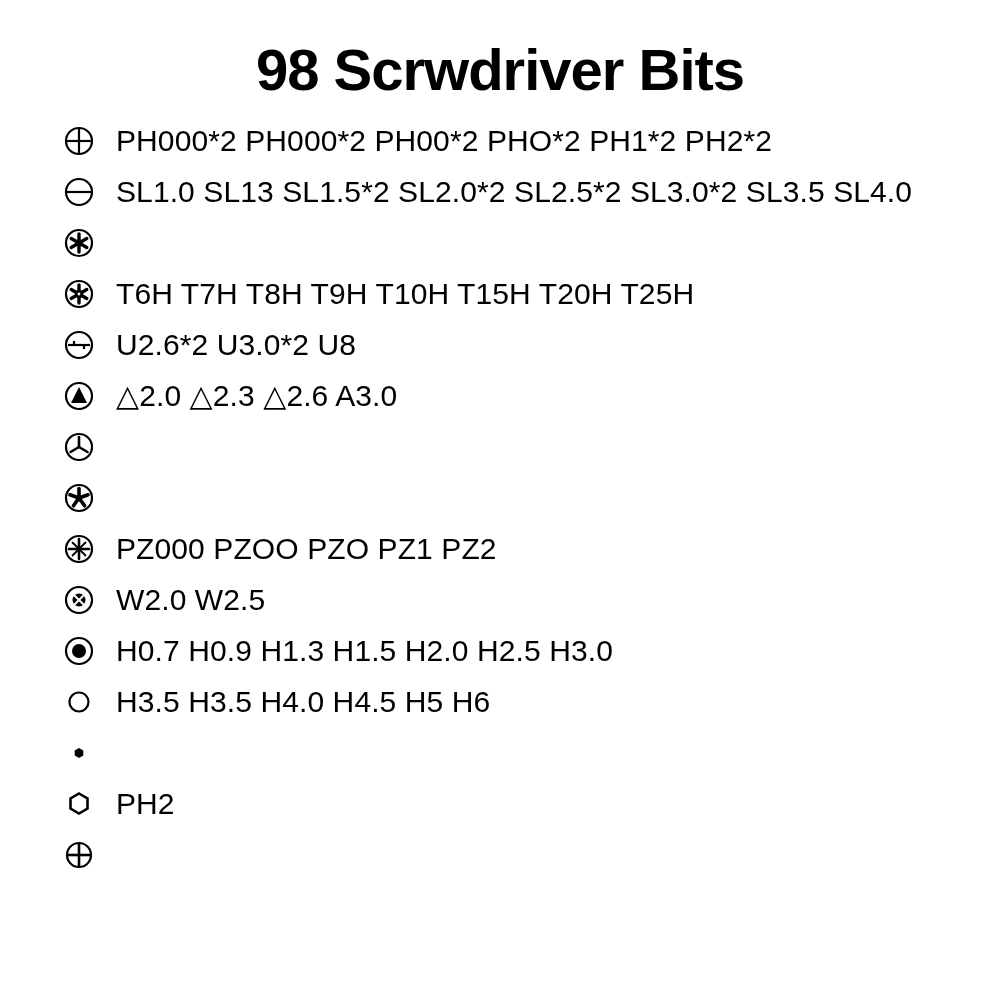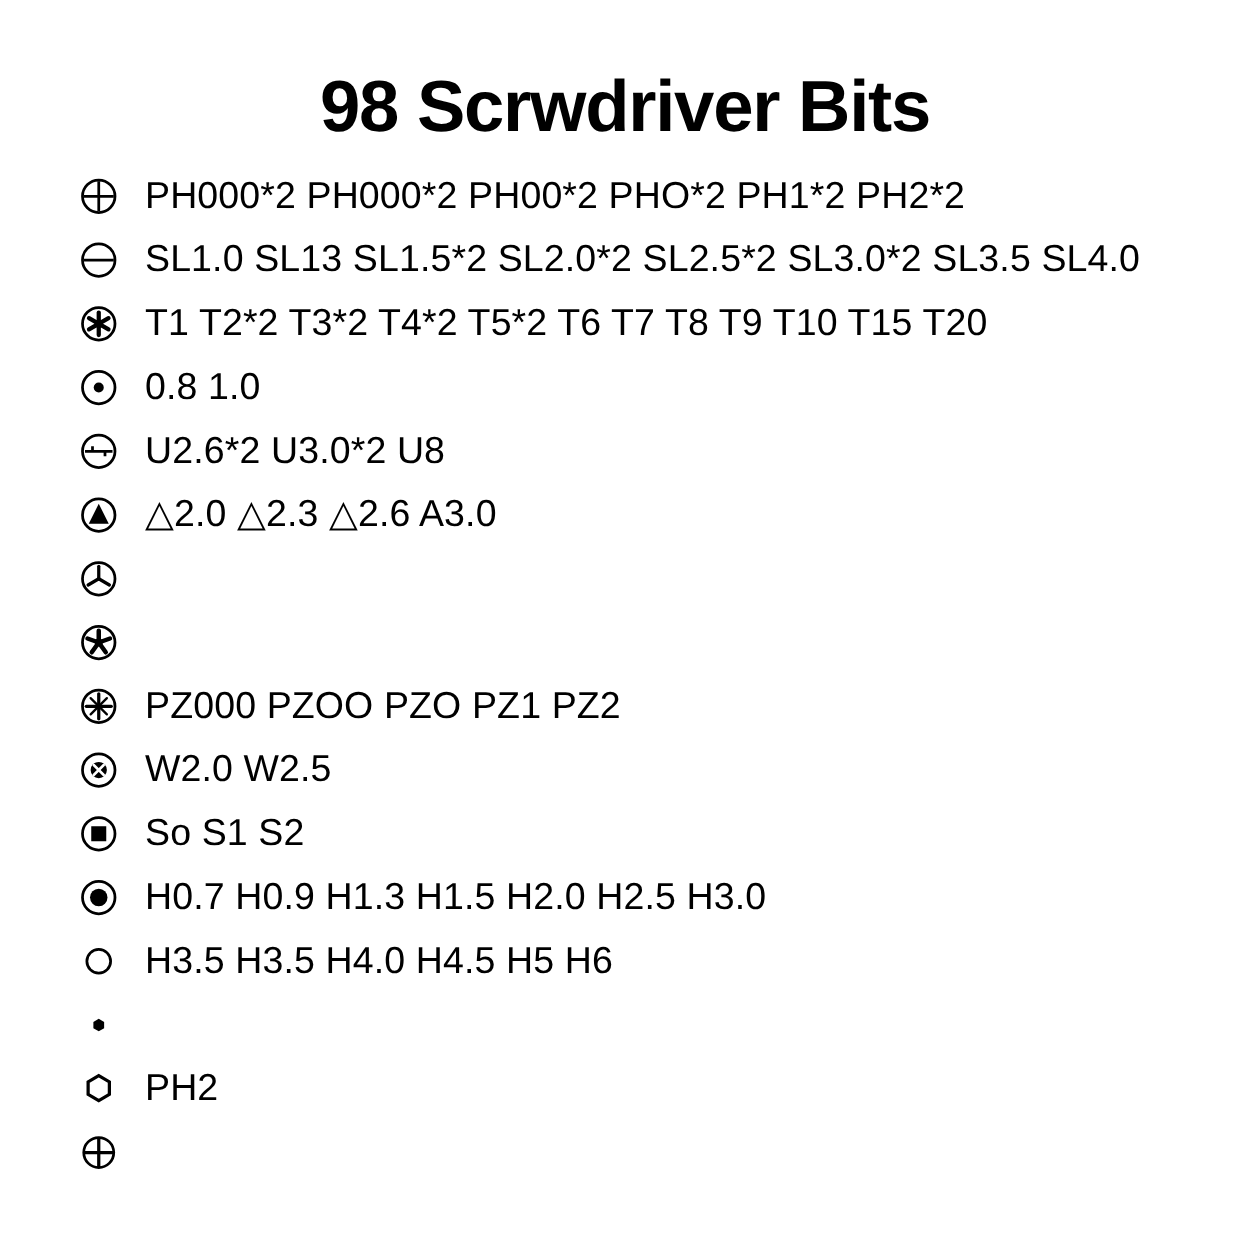--- a/index.html
+++ b/index.html
@@ -19,21 +19,21 @@
     height: 1000px;
     box-sizing: border-box;
     padding: 30px 20px 10px 20px;
     position: relative;
   }
   .title {
     text-align: center;
     font-size: 58px;
     font-weight: bold;
     letter-spacing: -1px;
-    margin: 24px 0 14px 0;
+    margin: 8px 0 14px 0;
     line-height: 1.1;
   }
   .rows {
     display: flex;
     flex-direction: column;
     padding-left: 42px;
     text-align: center;
   }
   .row {
     display: flex;
@@ -90,33 +90,38 @@
         <svg width="34" height="34" viewBox="0 0 34 34">
           <circle cx="17" cy="17" r="13" fill="none" stroke="#000" stroke-width="2.2"></circle>
           <g stroke="#000" stroke-width="3.4" stroke-linecap="round">
             <line x1="17" y1="8" x2="17" y2="26"></line>
             <line x1="9.2" y1="12.5" x2="24.8" y2="21.5"></line>
             <line x1="9.2" y1="21.5" x2="24.8" y2="12.5"></line>
           </g>
           <circle cx="17" cy="17" r="3.4" fill="#000"></circle>
         </svg>
       </div>
-      <div class="row-text">T1 T2*2 T3*2 T4*2 T5*2 T6 T7 T8 T9 T10 T15 T20</div>
-    </div>
-
-
-    <div class="row">
-      <div class="icon-cell">
-        <svg width="34" height="34" viewBox="0 0 34 34">
-          <circle cx="17" cy="17" r="13" fill="none" stroke="#000" stroke-width="2.2"></circle>
+    </div>
+
+    <div class="row">
+      <div class="icon-cell">
+        <svg width="34" height="34" viewBox="0 0 34 34">
+          <circle cx="17" cy="17" r="13" fill="none" stroke="#000" stroke-width="2.2"></circle>
+          <g stroke="#000" stroke-width="3.4" stroke-linecap="round">
+            <line x1="17" y1="8" x2="17" y2="26"></line>
+            <line x1="9.2" y1="12.5" x2="24.8" y2="21.5"></line>
+            <line x1="9.2" y1="21.5" x2="24.8" y2="12.5"></line>
+          </g>
           <circle cx="17" cy="17" r="4" fill="#000"></circle>
-        </svg>
-      </div>
-      <div class="row-text">0.8 1.0</div>
-    </div>
+          <circle cx="17" cy="17" r="1.4" fill="#fff"></circle>
+        </svg>
+      </div>
+      <div class="row-text">T6H T7H T8H T9H T10H T15H T20H T25H</div>
+    </div>
+
 
     <div class="row">
       <div class="icon-cell">
         <svg width="34" height="34" viewBox="0 0 34 34">
           <circle cx="17" cy="17" r="13" fill="none" stroke="#000" stroke-width="2.2"></circle>
           <line x1="6" y1="17" x2="28" y2="17" stroke="#000" stroke-width="2.2"></line>
           <line x1="12" y1="13" x2="12" y2="17" stroke="#000" stroke-width="2.2"></line>
           <line x1="22" y1="17" x2="22" y2="21" stroke="#000" stroke-width="2.2"></line>
         </svg>
       </div>
@@ -186,29 +191,20 @@
           <circle cx="17" cy="17" r="6.5" fill="#000"></circle>
           <g stroke="#fff" stroke-width="2" stroke-linecap="round">
             <line x1="13" y1="13" x2="21" y2="21"></line>
             <line x1="13" y1="21" x2="21" y2="13"></line>
           </g>
         </svg>
       </div>
       <div class="row-text">W2.0 W2.5</div>
     </div>
 
-    <div class="row">
-      <div class="icon-cell">
-        <svg width="34" height="34" viewBox="0 0 34 34">
-          <circle cx="17" cy="17" r="13" fill="none" stroke="#000" stroke-width="2.2"></circle>
-          <rect x="11" y="11" width="12" height="12" fill="#000"></rect>
-        </svg>
-      </div>
-      <div class="row-text">So S1 S2</div>
-    </div>
 
     <div class="row">
       <div class="icon-cell">
         <svg width="34" height="34" viewBox="0 0 34 34">
           <circle cx="17" cy="17" r="13" fill="none" stroke="#000" stroke-width="2.2"></circle>
           <circle cx="17" cy="17" r="7" fill="#000"></circle>
         </svg>
       </div>
       <div class="row-text">H0.7 H0.9 H1.3 H1.5 H2.0 H2.5 H3.0</div>
     </div>

